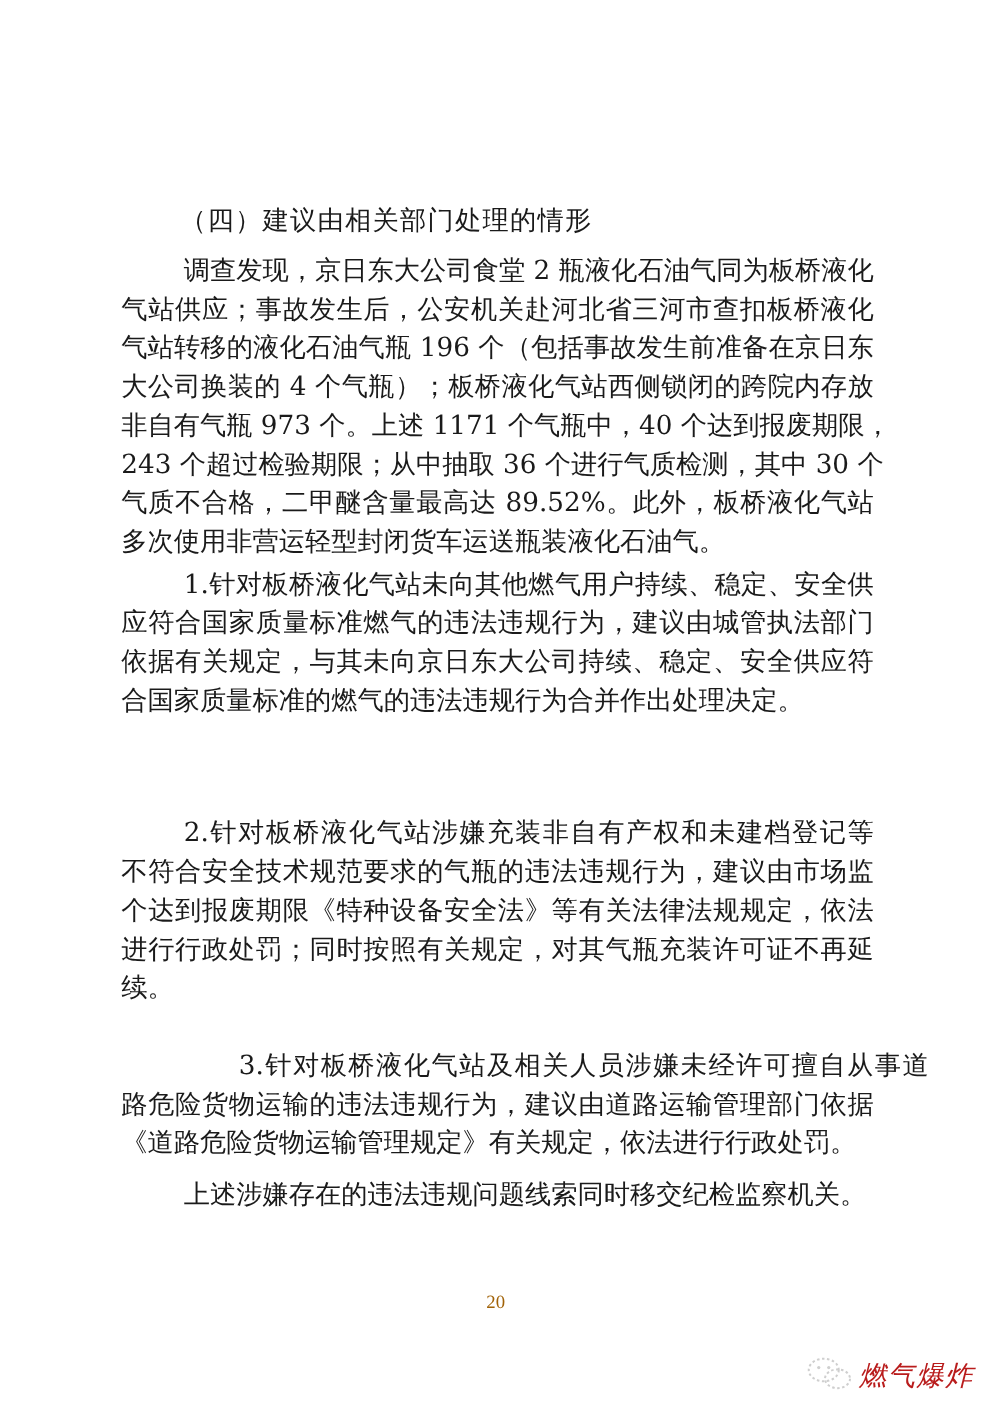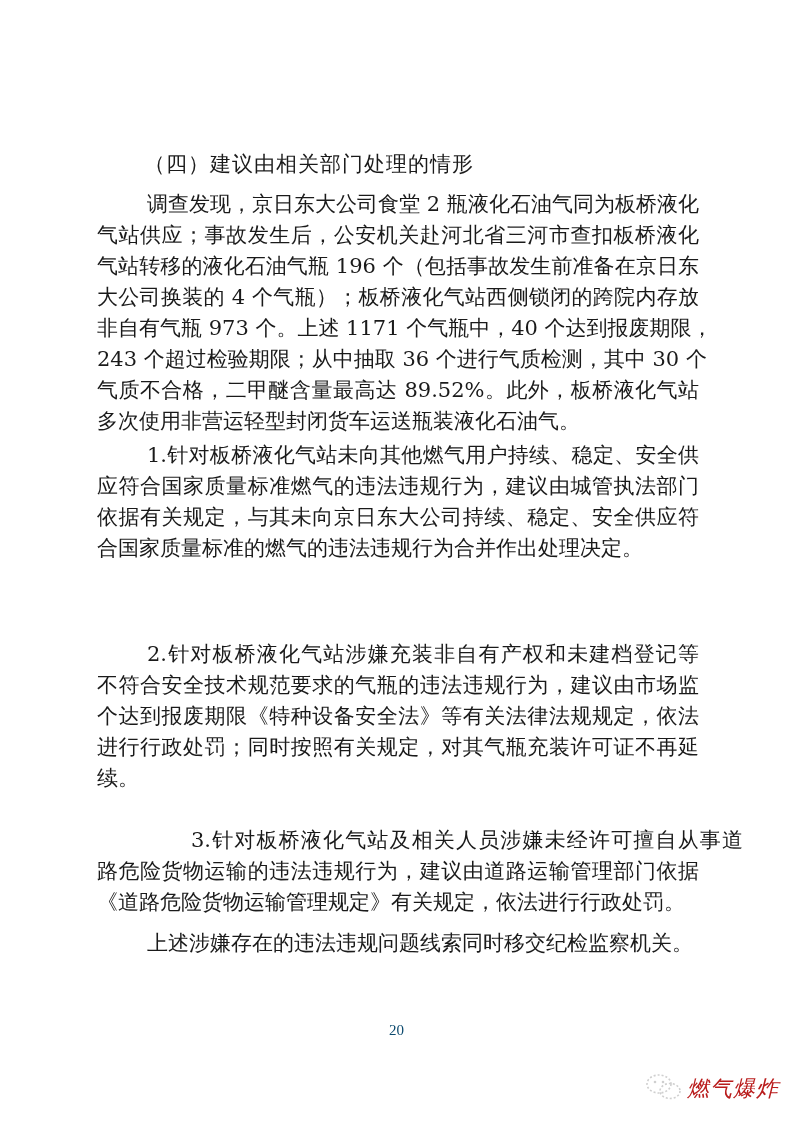--- a/index.html
+++ b/index.html
@@ -1,28 +1,28 @@
 <!DOCTYPE html>
 <html><head>
 <meta charset="utf-8">
 <style>
   html, body { margin: 0; padding: 0; }
   body {
     width: 793px; height: 1122px; background: #ffffff; position: relative;
     overflow: hidden; font-family: "DejaVu Serif", "Liberation Serif", serif; color: #1a1a1a;
   }
-  .page { position: absolute; left: 0; top: 4px; width: 793px; height: 1066px; }
+  .page { position: absolute; left: 0; top: 16px; width: 793px; height: 1066px; }
   .line {
     position: absolute; left: 97px; width: 602px; font-size: 21px; line-height: 26px;
     white-space: nowrap; text-align: justify; text-align-last: justify; letter-spacing: 0;
   }
   .line.last { text-align-last: left; }
   .line.indent { left: 147px; width: 552px; }
   .heading { position: absolute; left: 144px; font-size: 21px; line-height: 26px; white-space: nowrap; letter-spacing: 1px; }
-  .page-number { position: absolute; left: 0; width: 793px; top: 1018px; text-align: center; font-size: 15px; font-family: "Liberation Serif", serif; color: #0c4a6e; }
+  .page-number { position: absolute; left: 0; width: 793px; top: 1018px; text-align: center; font-size: 15px; font-family: "Liberation Serif", serif; color: #a16207; }
   .watermark { position: absolute; left: 645px; top: 1068px; display: flex; align-items: center; gap: 4px; color: #c9c9c9; }
   .watermark-text { font-size: 22px; font-style: italic; font-family: "DejaVu Sans", sans-serif; color: #b91c1c; letter-spacing: 1px; }
 </style>
 </head>
 <body>
 
 <div class="page">
 
   <div class="heading" style="top:147px;">（四）建议由相关部门处理的情形</div>
 

